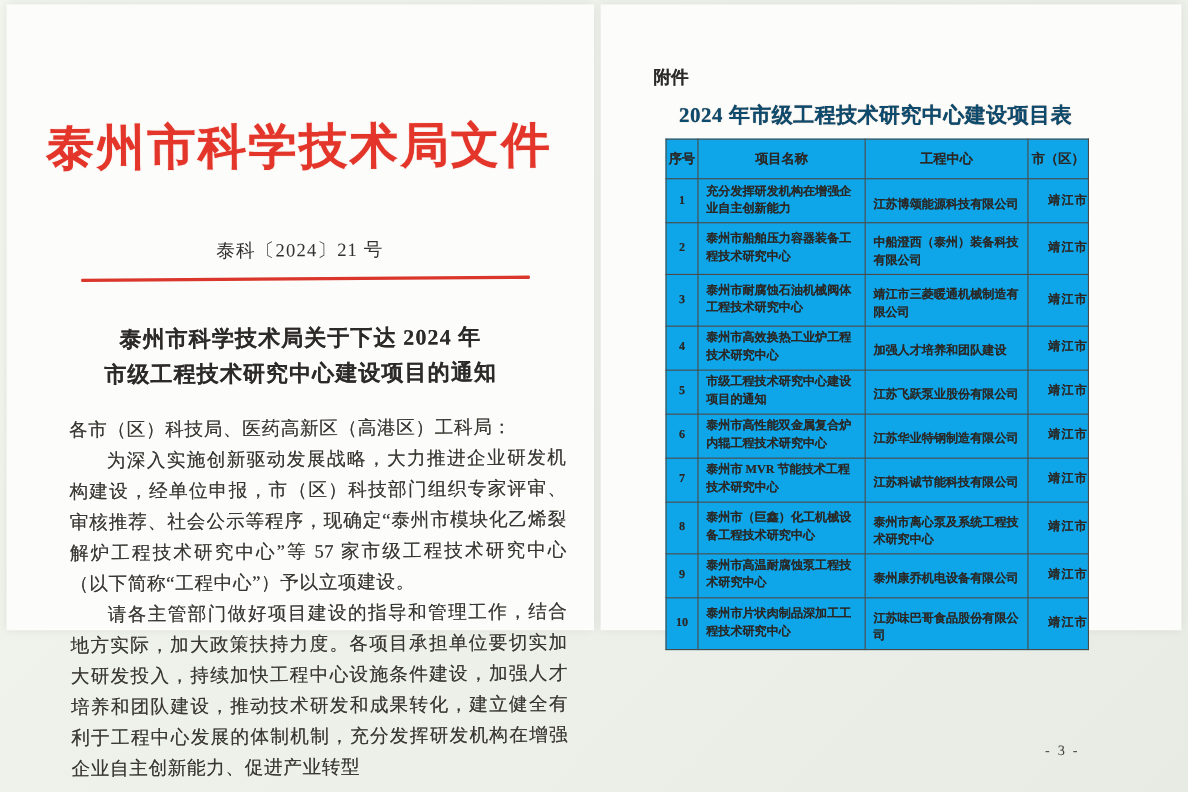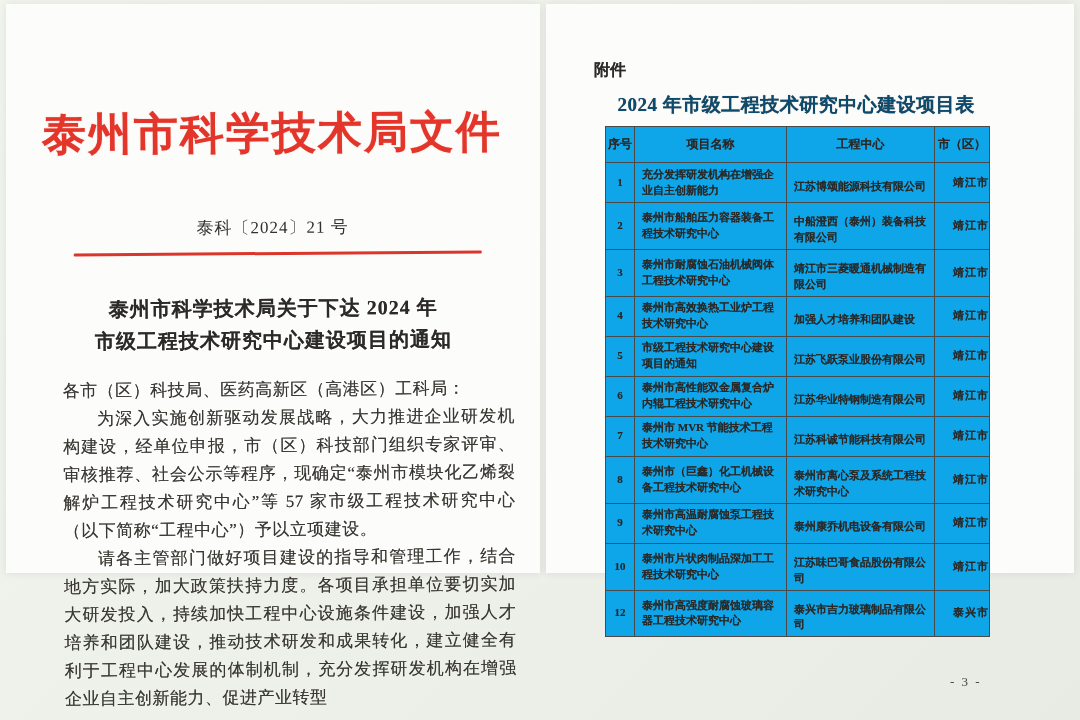--- a/index.html
+++ b/index.html
@@ -193,25 +193,19 @@
             <td class="col1">泰州市高温耐腐蚀泵工程技术研究中心</td>
             <td class="col2">泰州康乔机电设备有限公司</td>
             <td class="col3">靖江市</td>
           </tr>
           <tr>
             <td class="col0">10</td>
             <td class="col1">泰州市片状肉制品深加工工程技术研究中心</td>
             <td class="col2">江苏味巴哥食品股份有限公司</td>
             <td class="col3">靖江市</td>
           </tr>
-          <tr>
-            <td class="col0">12</td>
-            <td class="col1">泰州市高强度耐腐蚀玻璃容器工程技术研究中心</td>
-            <td class="col2">泰兴市吉力玻璃制品有限公司</td>
-            <td class="col3">泰兴市</td>
-          </tr>
         </tbody>
     </table>
 
     <div class="page-no">- 3 -</div>
   </div>
 
 </div>
 
 </body></html>

